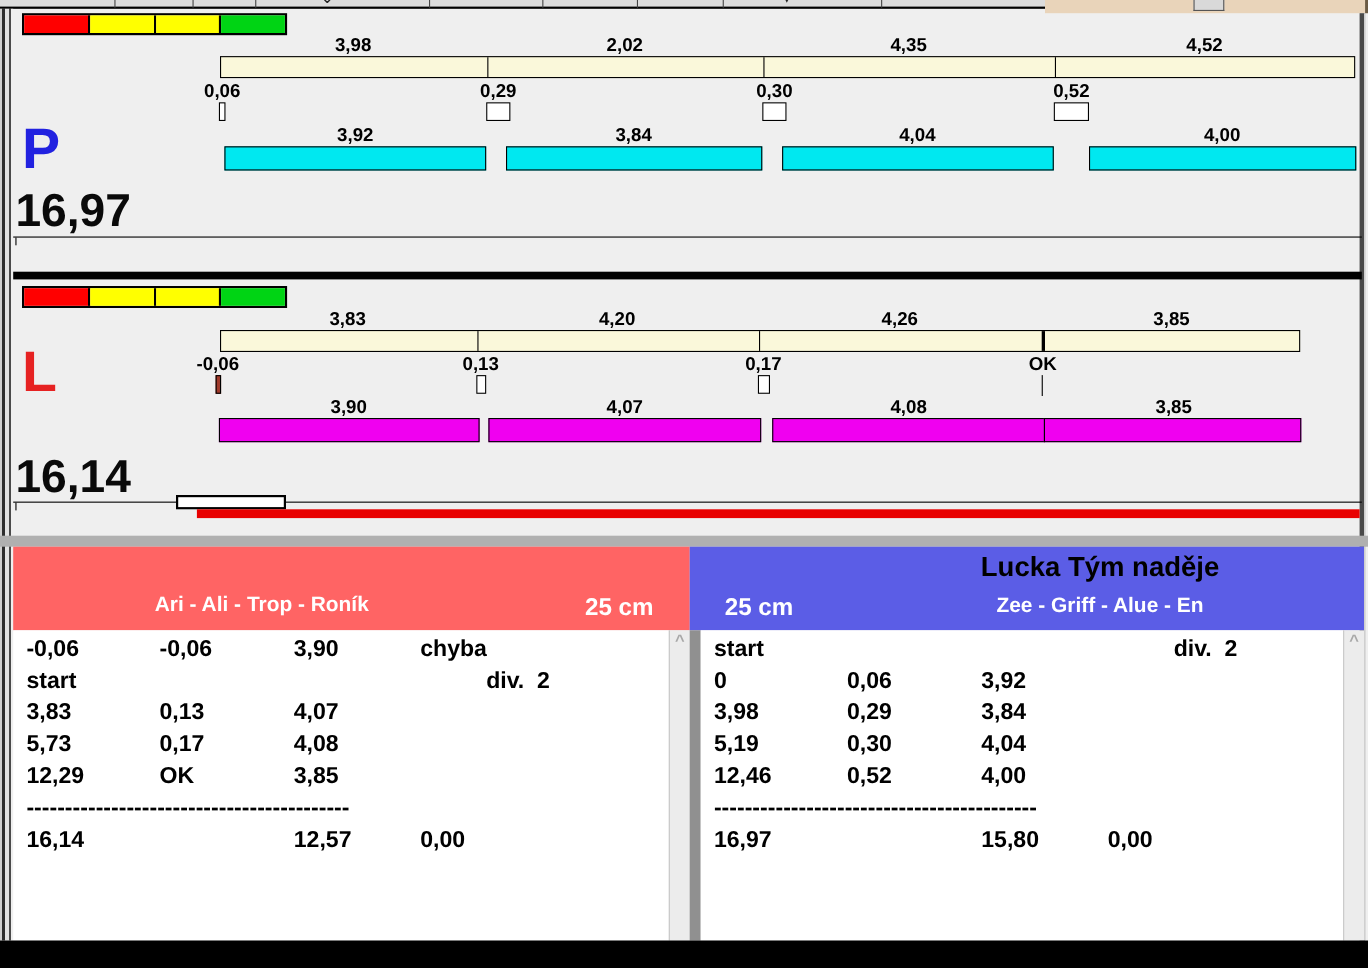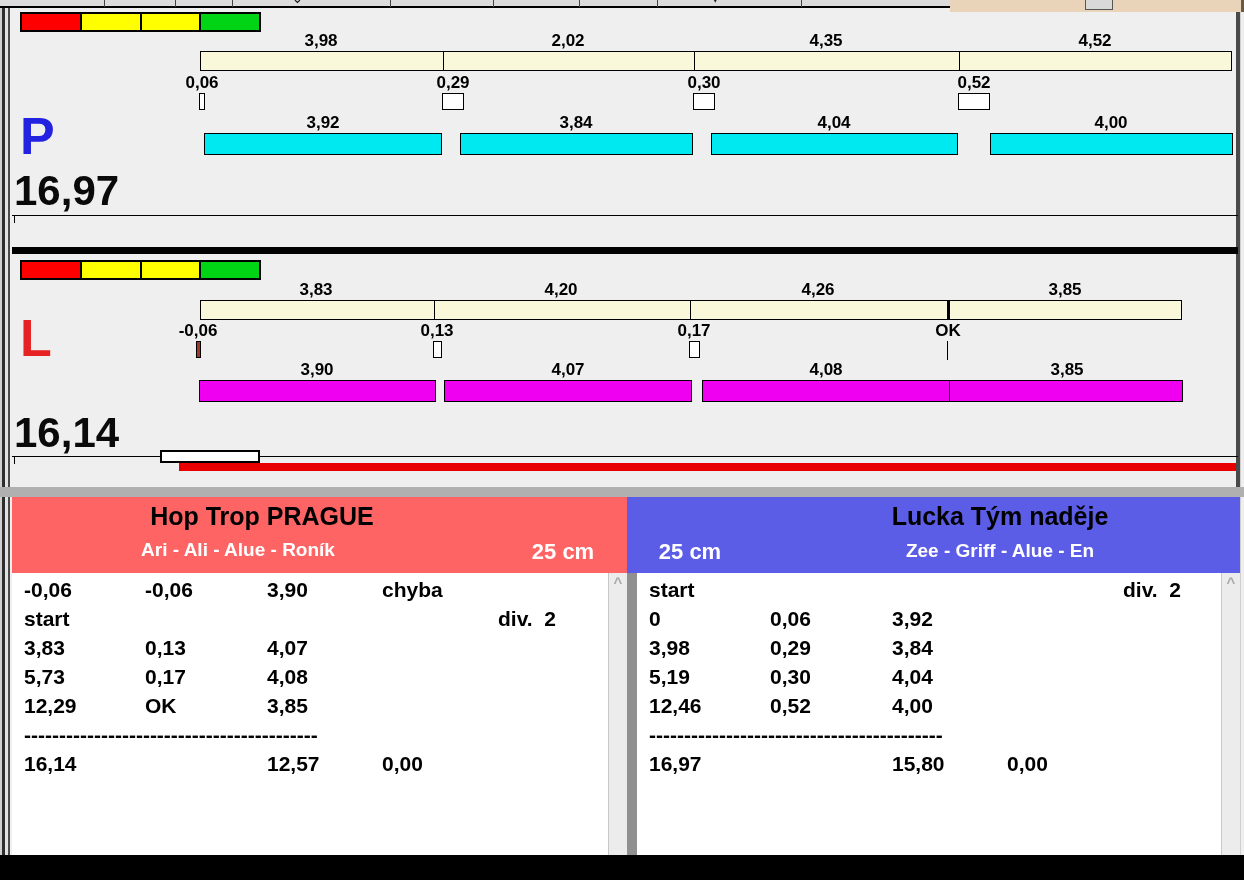--- a/index.html
+++ b/index.html
@@ -43,21 +43,21 @@
   .hdr-red{background:#ff6464;} .hdr-blue{background:#5b5de6;}
   .team-title{font-weight:bold;font-size:25px;text-align:center;color:#000;white-space:nowrap;}
   .team-sub{font-weight:bold;font-size:19px;text-align:center;color:#fff;white-space:nowrap;}
   .distance{font-weight:bold;font-size:22px;color:#fff;text-align:center;width:120px;}
   .datebox{left:498px;top:493px;width:261px;height:44px;background:#fff;
     font-size:25px;display:flex;align-items:center;justify-content:center;white-space:nowrap;}
   .resulttable{top:573px;height:282px;background:#fff;padding-top:5px;overflow:hidden;}
   .trow{position:relative;height:29px;font-weight:bold;font-size:21px;}
   .tc{position:absolute;top:0;white-space:pre;}
   .c0{left:12px;} .c1{left:133px;} .c2{left:255px;} .c3{left:370px;}
-  .c4{left:414px;width:130px;text-align:right;}
+  .c4{left:430px;width:130px;text-align:left;}
   .scrollbar{top:573px;width:19px;height:282px;background:#ececec;border-left:1px solid #c8c8c8;}
   .scroll-up{position:absolute;left:0;top:2px;width:100%;text-align:center;
     color:#a8a8a8;font-size:15px;font-weight:bold;line-height:1;cursor:pointer;}
   .midstrip{left:627px;top:573px;width:10px;height:282px;background:#909090;}
   .blackbar{left:0;top:855px;width:1244px;height:25px;background:#000;}
   .whitebox{border:2px solid #000;background:#fff;}
   .redbar{background:#e80000;}
 </style>
 </head>
 <body>
@@ -171,22 +171,21 @@
   <div class="s ticksm" style="left:14px;top:457px"></div>
 
   <div class="s whitebox" style="left:160px;top:450px;width:100px;height:13px"></div>
   <div class="s redbar" style="left:179px;top:463px;width:1057px;height:8px"></div>
 
   <div class="s graystrip"></div>
 
   <div class="s teamhdr hdr-red" style="left:12px;width:615px"></div>
   <div class="s teamhdr hdr-blue" style="left:627px;width:613px"></div>
 
-  <div class="s team-title" style="left:12px;top:502px;width:500px">Hop Trop PRAGUE</div>
-  <div class="s team-sub" style="left:12px;top:539px;width:452px">Ari - Ali - Alue - Roník</div>
+  <div class="s team-sub" style="left:12px;top:539px;width:452px">Ari - Ali - Trop - Roník</div>
   <div class="s distance" style="left:503px;top:539px">25 cm</div>
 
   <div class="s distance" style="left:630px;top:539px">25 cm</div>
   <div class="s team-title" style="left:760px;top:502px;width:480px">Lucka Tým naděje</div>
   <div class="s team-sub" style="left:760px;top:540px;width:480px">Zee - Griff - Alue - En</div>
 
 
   <div class="s resulttable" style="left:12px;width:596px">
       <div class="trow">
         <span class="tc c0">-0,06</span>

